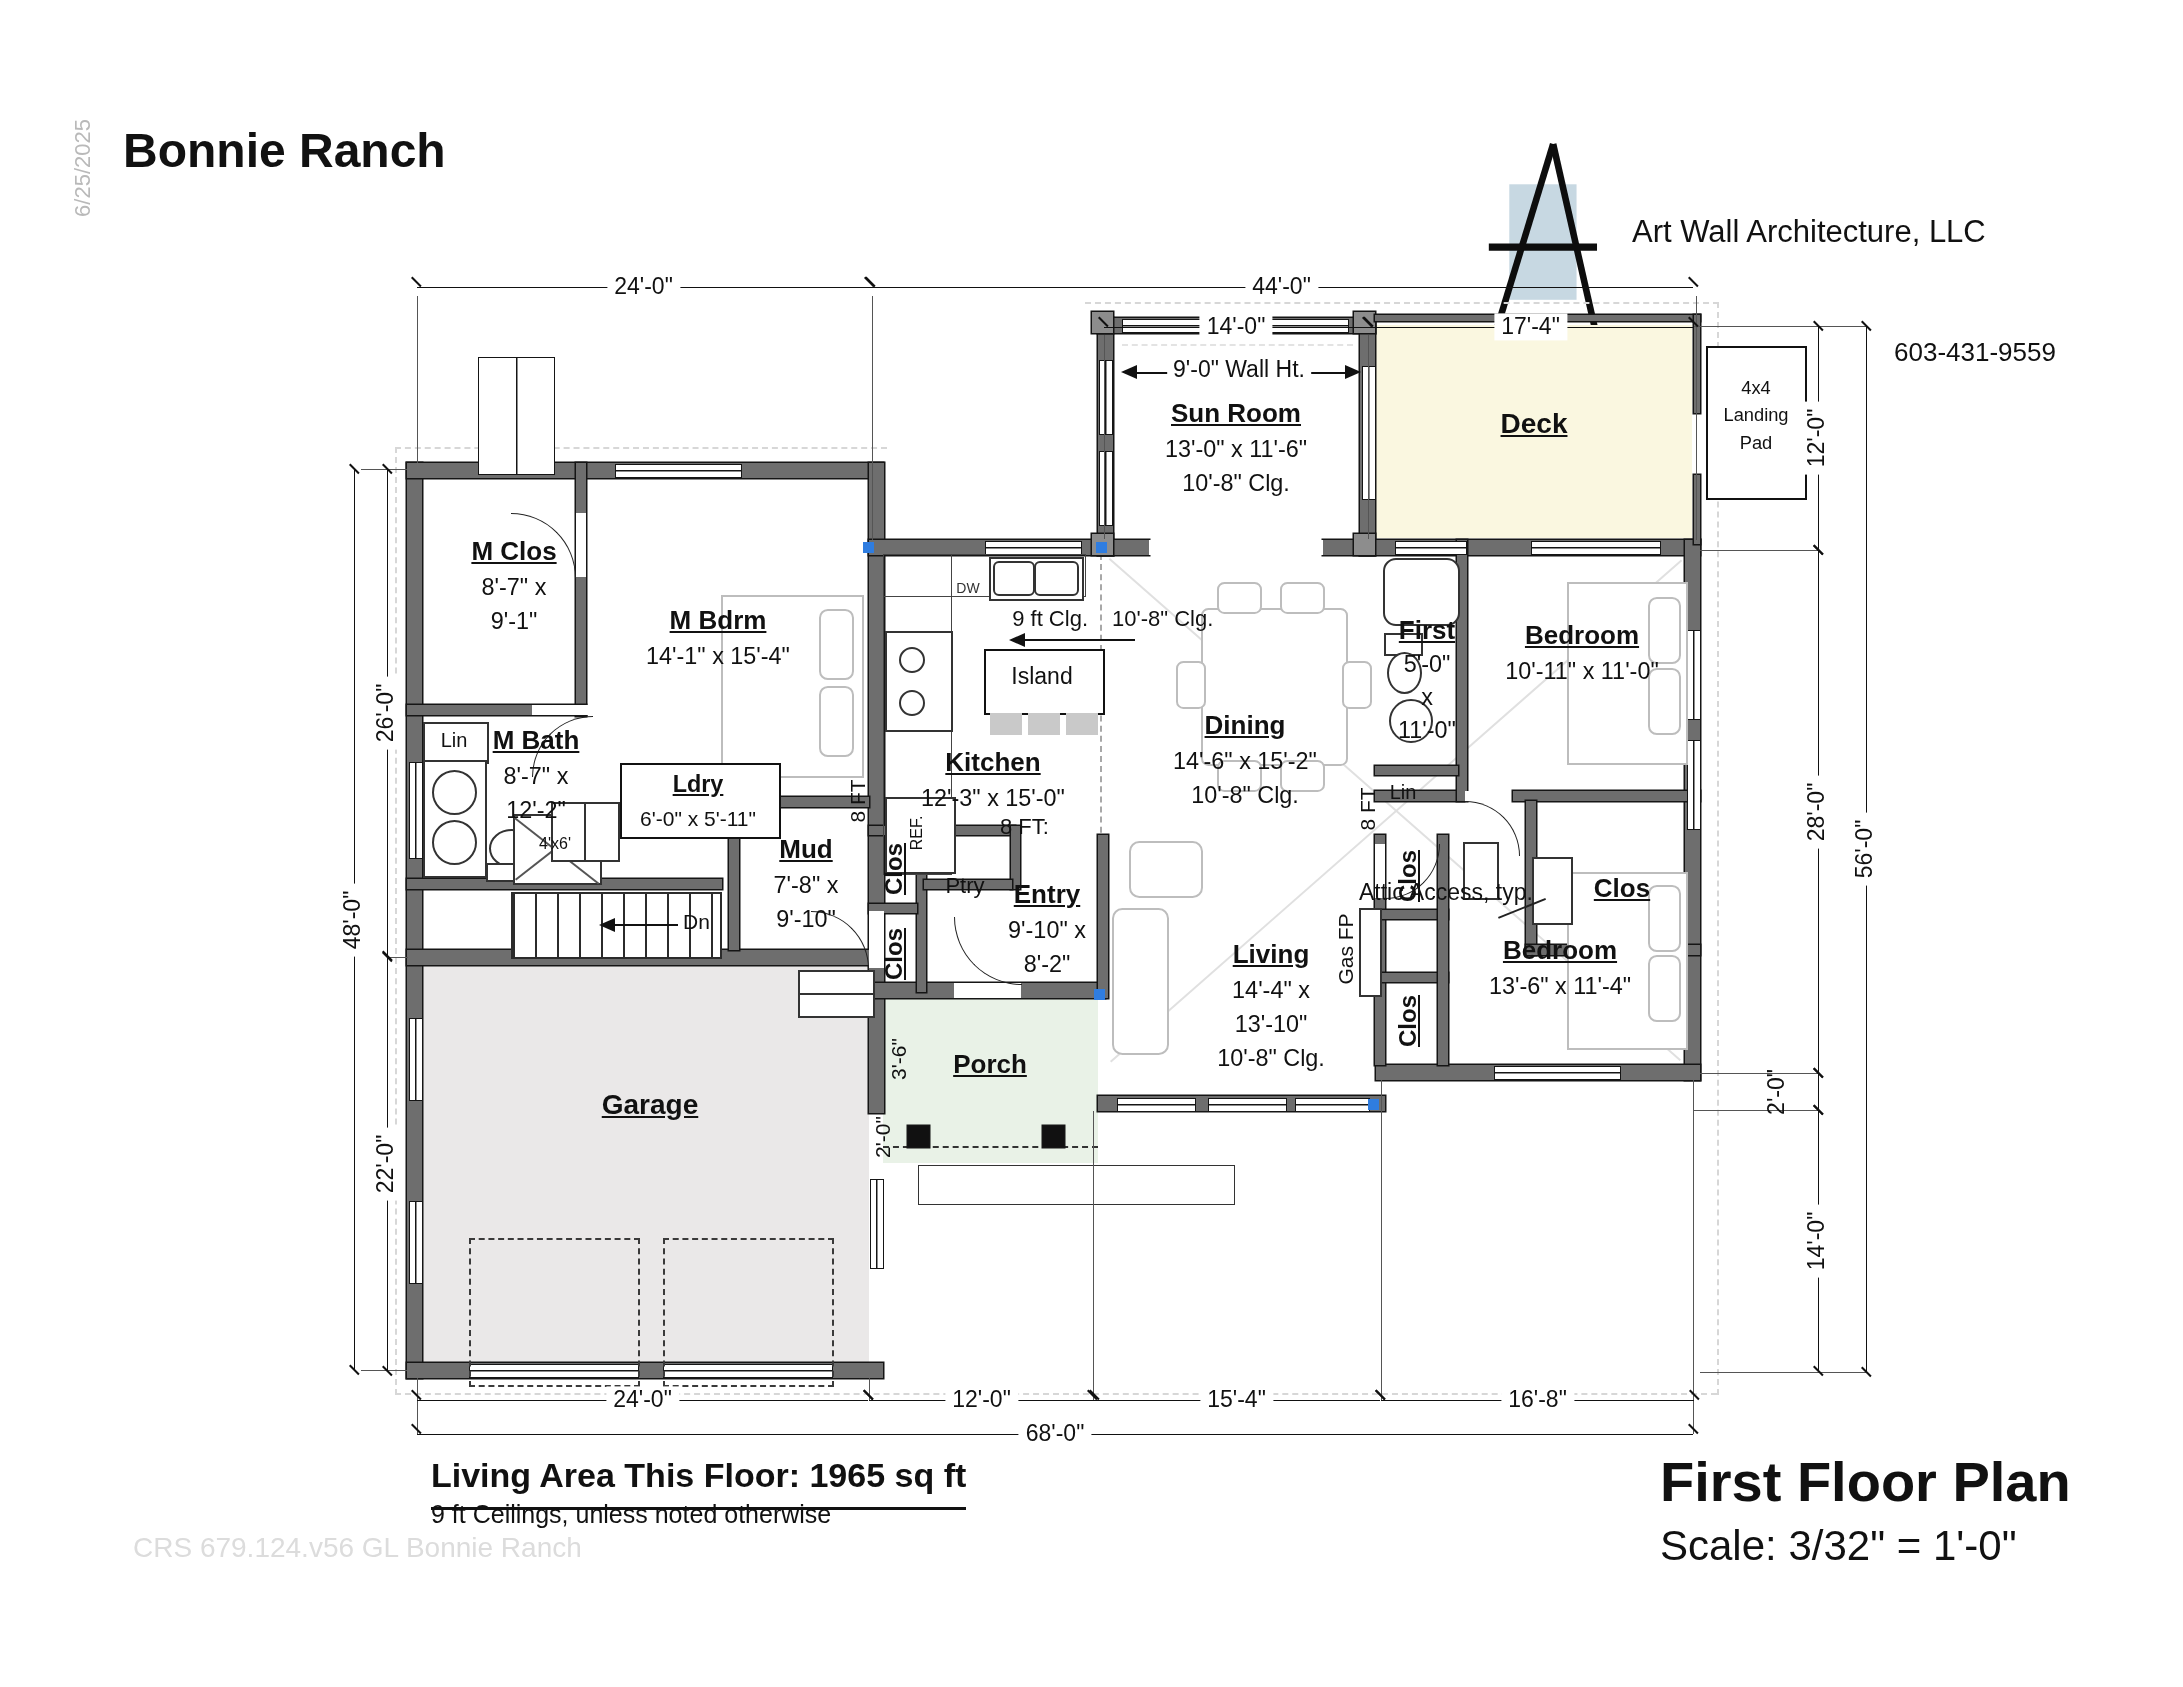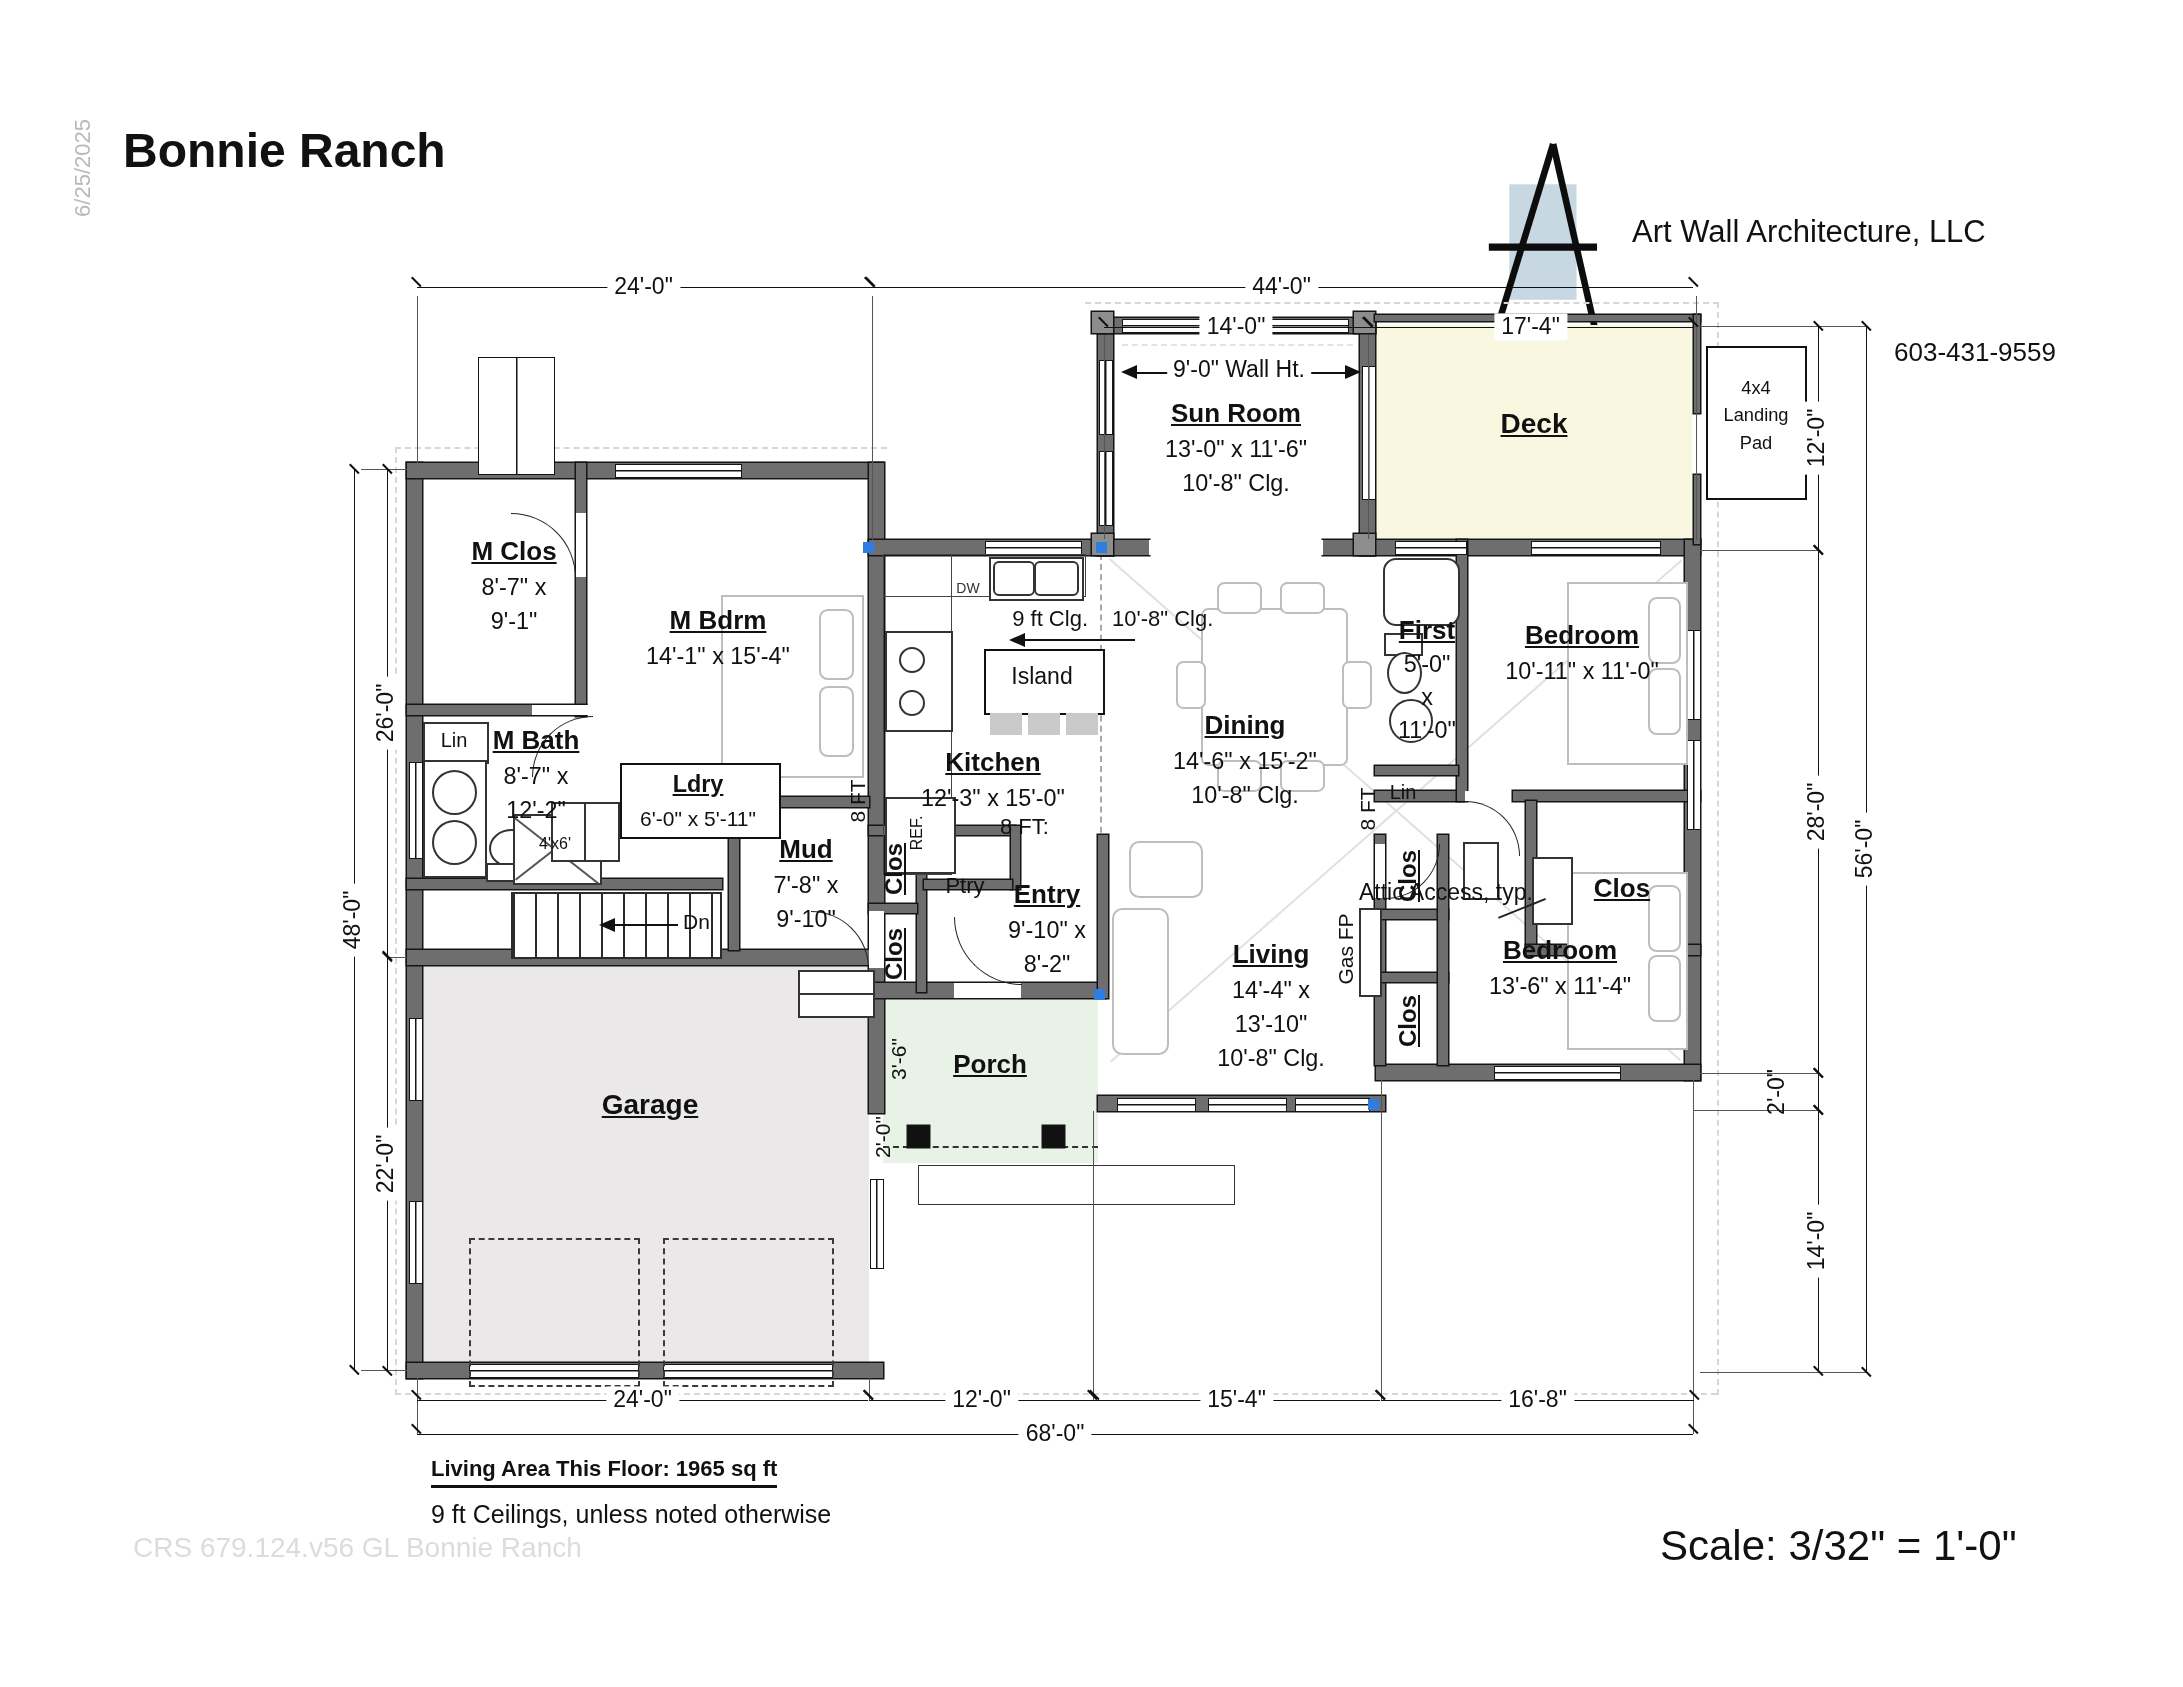--- a/index.html
+++ b/index.html
@@ -429,19 +429,20 @@
   <div class="dimh" style="left:1381px;top:1400px;width:313px">
       <span>16'-8"</span>
     </div>
   <div class="dimh" style="left:417px;top:1434px;width:1276px">
       <span>68'-0"</span>
     </div>
 
   <div class="vplain" style="left:899px;top:1059px;font-size:21px">3'-6"</div>
   <div class="vplain" style="left:883px;top:1137px;font-size:21px">2'-0"</div>
 
-  <div class="absl" style="left:431px;top:1456px;font-size:22px;font-weight:bold;text-decoration:under;border-bottom:3.7px solid #111;padding-bottom:3px">Living Area This Floor: 1965 sq ft</div>
+  <div class="absl" style="left:431px;top:1456px;font-size:34px;font-weight:bold;text-decoration:under;border-bottom:3.7px solid #111;padding-bottom:12px">Living Area This Floor: 1965 sq ft</div>
   <div class="absl" style="left:431px;top:1500px;font-size:25px">9 ft Ceilings, unless noted otherwise</div>
   <div class="absl" style="left:133px;top:1532px;font-size:28px;color:#dcdcdc">CRS 679.124.v56 GL Bonnie Ranch</div>
+  <div class="absl" style="left:1660px;top:1449px;font-size:56px;font-weight:bold">First Floor Plan</div>
   <div class="absl" style="left:1660px;top:1522px;font-size:42px">Scale: 3/32" = 1'-0"</div>
 
 </div>
 
 
 </body></html>

